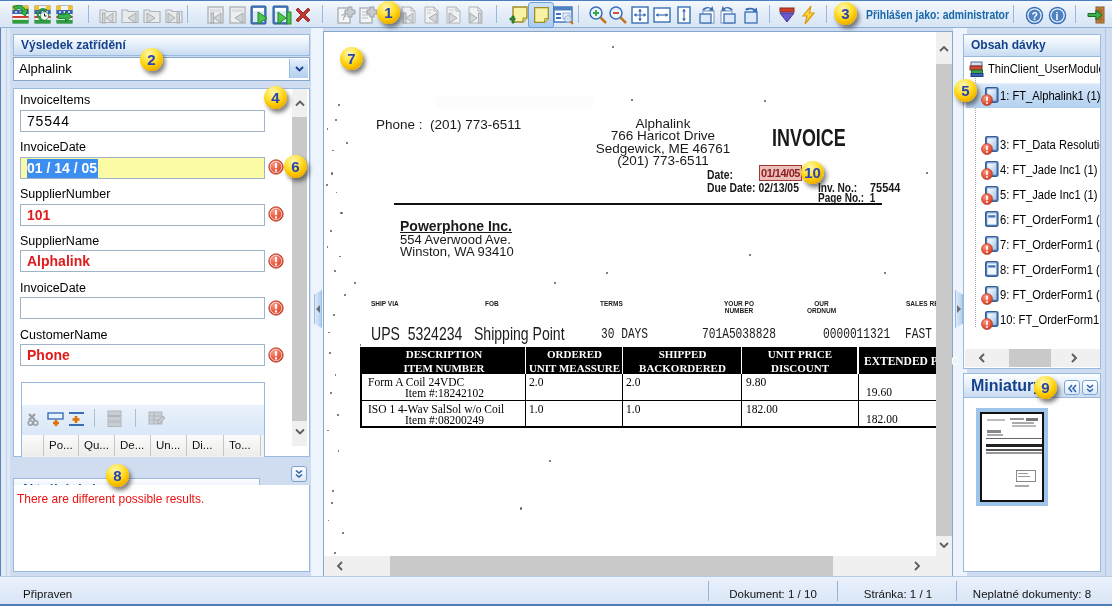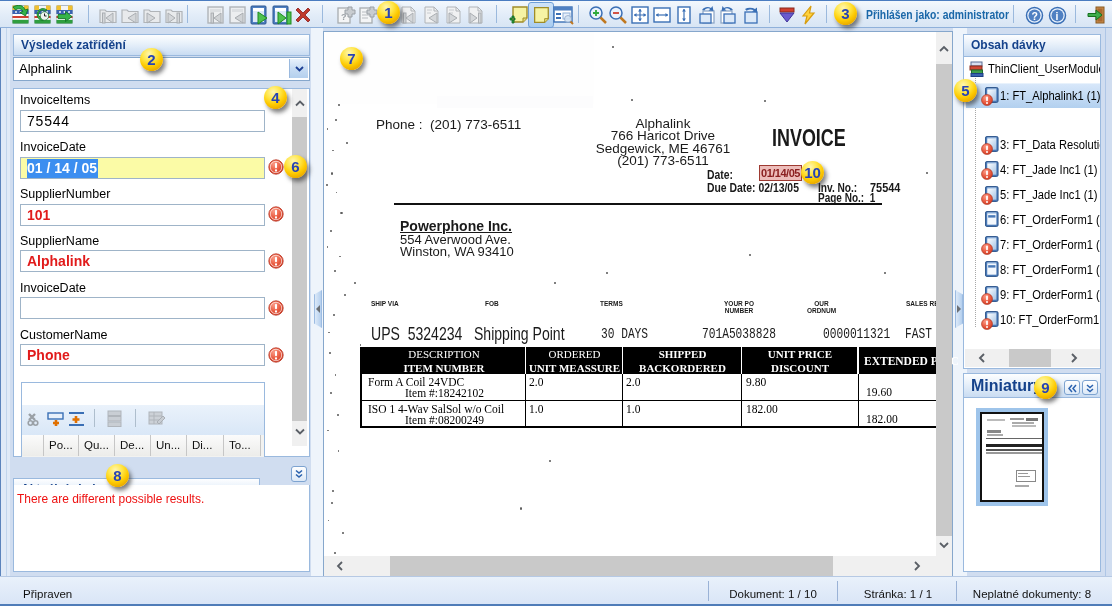--- a/index.html
+++ b/index.html
@@ -544,22 +544,22 @@
  <div class="t" style="left:47px;top:292px;font-size:18px;transform:scaleX(.78);transform-origin:left">UPS&nbsp; 5324234</div>
  <div class="t" style="left:150px;top:292px;font-size:18px;transform:scaleX(.78);transform-origin:left">Shipping Point</div>
  <div class="t mon" style="left:277px;top:294px;font-size:14px;transform:scaleX(.8);transform-origin:left">30 DAYS</div>
  <div class="t mon" style="left:378px;top:294px;font-size:14px;transform:scaleX(.8);transform-origin:left">701A5038828</div>
  <div class="t mon" style="left:499px;top:294px;font-size:14px;transform:scaleX(.8);transform-origin:left">0000011321</div>
  <div class="t mon" style="left:581px;top:294px;font-size:14px;transform:scaleX(.8);transform-origin:left">FAST</div>
 
  <div class="abs" style="left:36px;top:315px;width:578px;height:81px;border-left:2px solid #000">
    <div class="abs ser" style="left:0;top:0;width:100%;height:13.5px;background:#000;color:#fff"></div>
    <div class="abs ser" style="left:0;top:13.5px;width:100%;height:13.5px;background:#000;color:#fff"></div>
-   <div class="abs ser" style="left:0;top:0;width:164px;text-align:center;color:#fff;font-weight:normal;font-size:11px;line-height:14px">DESCRIPTION</div>
-   <div class="abs ser" style="left:164px;top:0;width:97px;text-align:center;color:#fff;font-weight:normal;font-size:11px;line-height:14px">ORDERED</div>
+   <div class="abs ser" style="left:0;top:0;width:164px;text-align:center;color:#fff;font-weight:bold;font-size:11px;line-height:14px">DESCRIPTION</div>
+   <div class="abs ser" style="left:164px;top:0;width:97px;text-align:center;color:#fff;font-weight:bold;font-size:11px;line-height:14px">ORDERED</div>
    <div class="abs ser" style="left:261px;top:0;width:119px;text-align:center;color:#fff;font-weight:bold;font-size:11px;line-height:14px">SHIPPED</div>
    <div class="abs ser" style="left:380px;top:0;width:116px;text-align:center;color:#fff;font-weight:bold;font-size:11px;line-height:14px">UNIT PRICE</div>
    <div class="abs ser" style="left:0;top:13.5px;width:164px;text-align:center;color:#fff;font-weight:bold;font-size:11px;line-height:14px">ITEM NUMBER</div>
    <div class="abs ser" style="left:164px;top:13.5px;width:97px;text-align:center;color:#fff;font-weight:bold;font-size:11px;line-height:14px">UNIT MEASSURE</div>
    <div class="abs ser" style="left:261px;top:13.5px;width:119px;text-align:center;color:#fff;font-weight:bold;font-size:11px;line-height:14px">BACKORDERED</div>
    <div class="abs ser" style="left:380px;top:13.5px;width:116px;text-align:center;color:#fff;font-weight:bold;font-size:11px;line-height:14px">DISCOUNT</div>
    <div class="abs ser" style="left:502px;top:7px;color:#fff;font-weight:bold;font-size:11.5px;line-height:14px;white-space:nowrap">EXTENDED PRIC</div>
 
    <div class="abs" style="left:163px;top:0;width:1px;height:27px;background:#fff"></div>
    <div class="abs" style="left:260px;top:0;width:1px;height:27px;background:#fff"></div>

